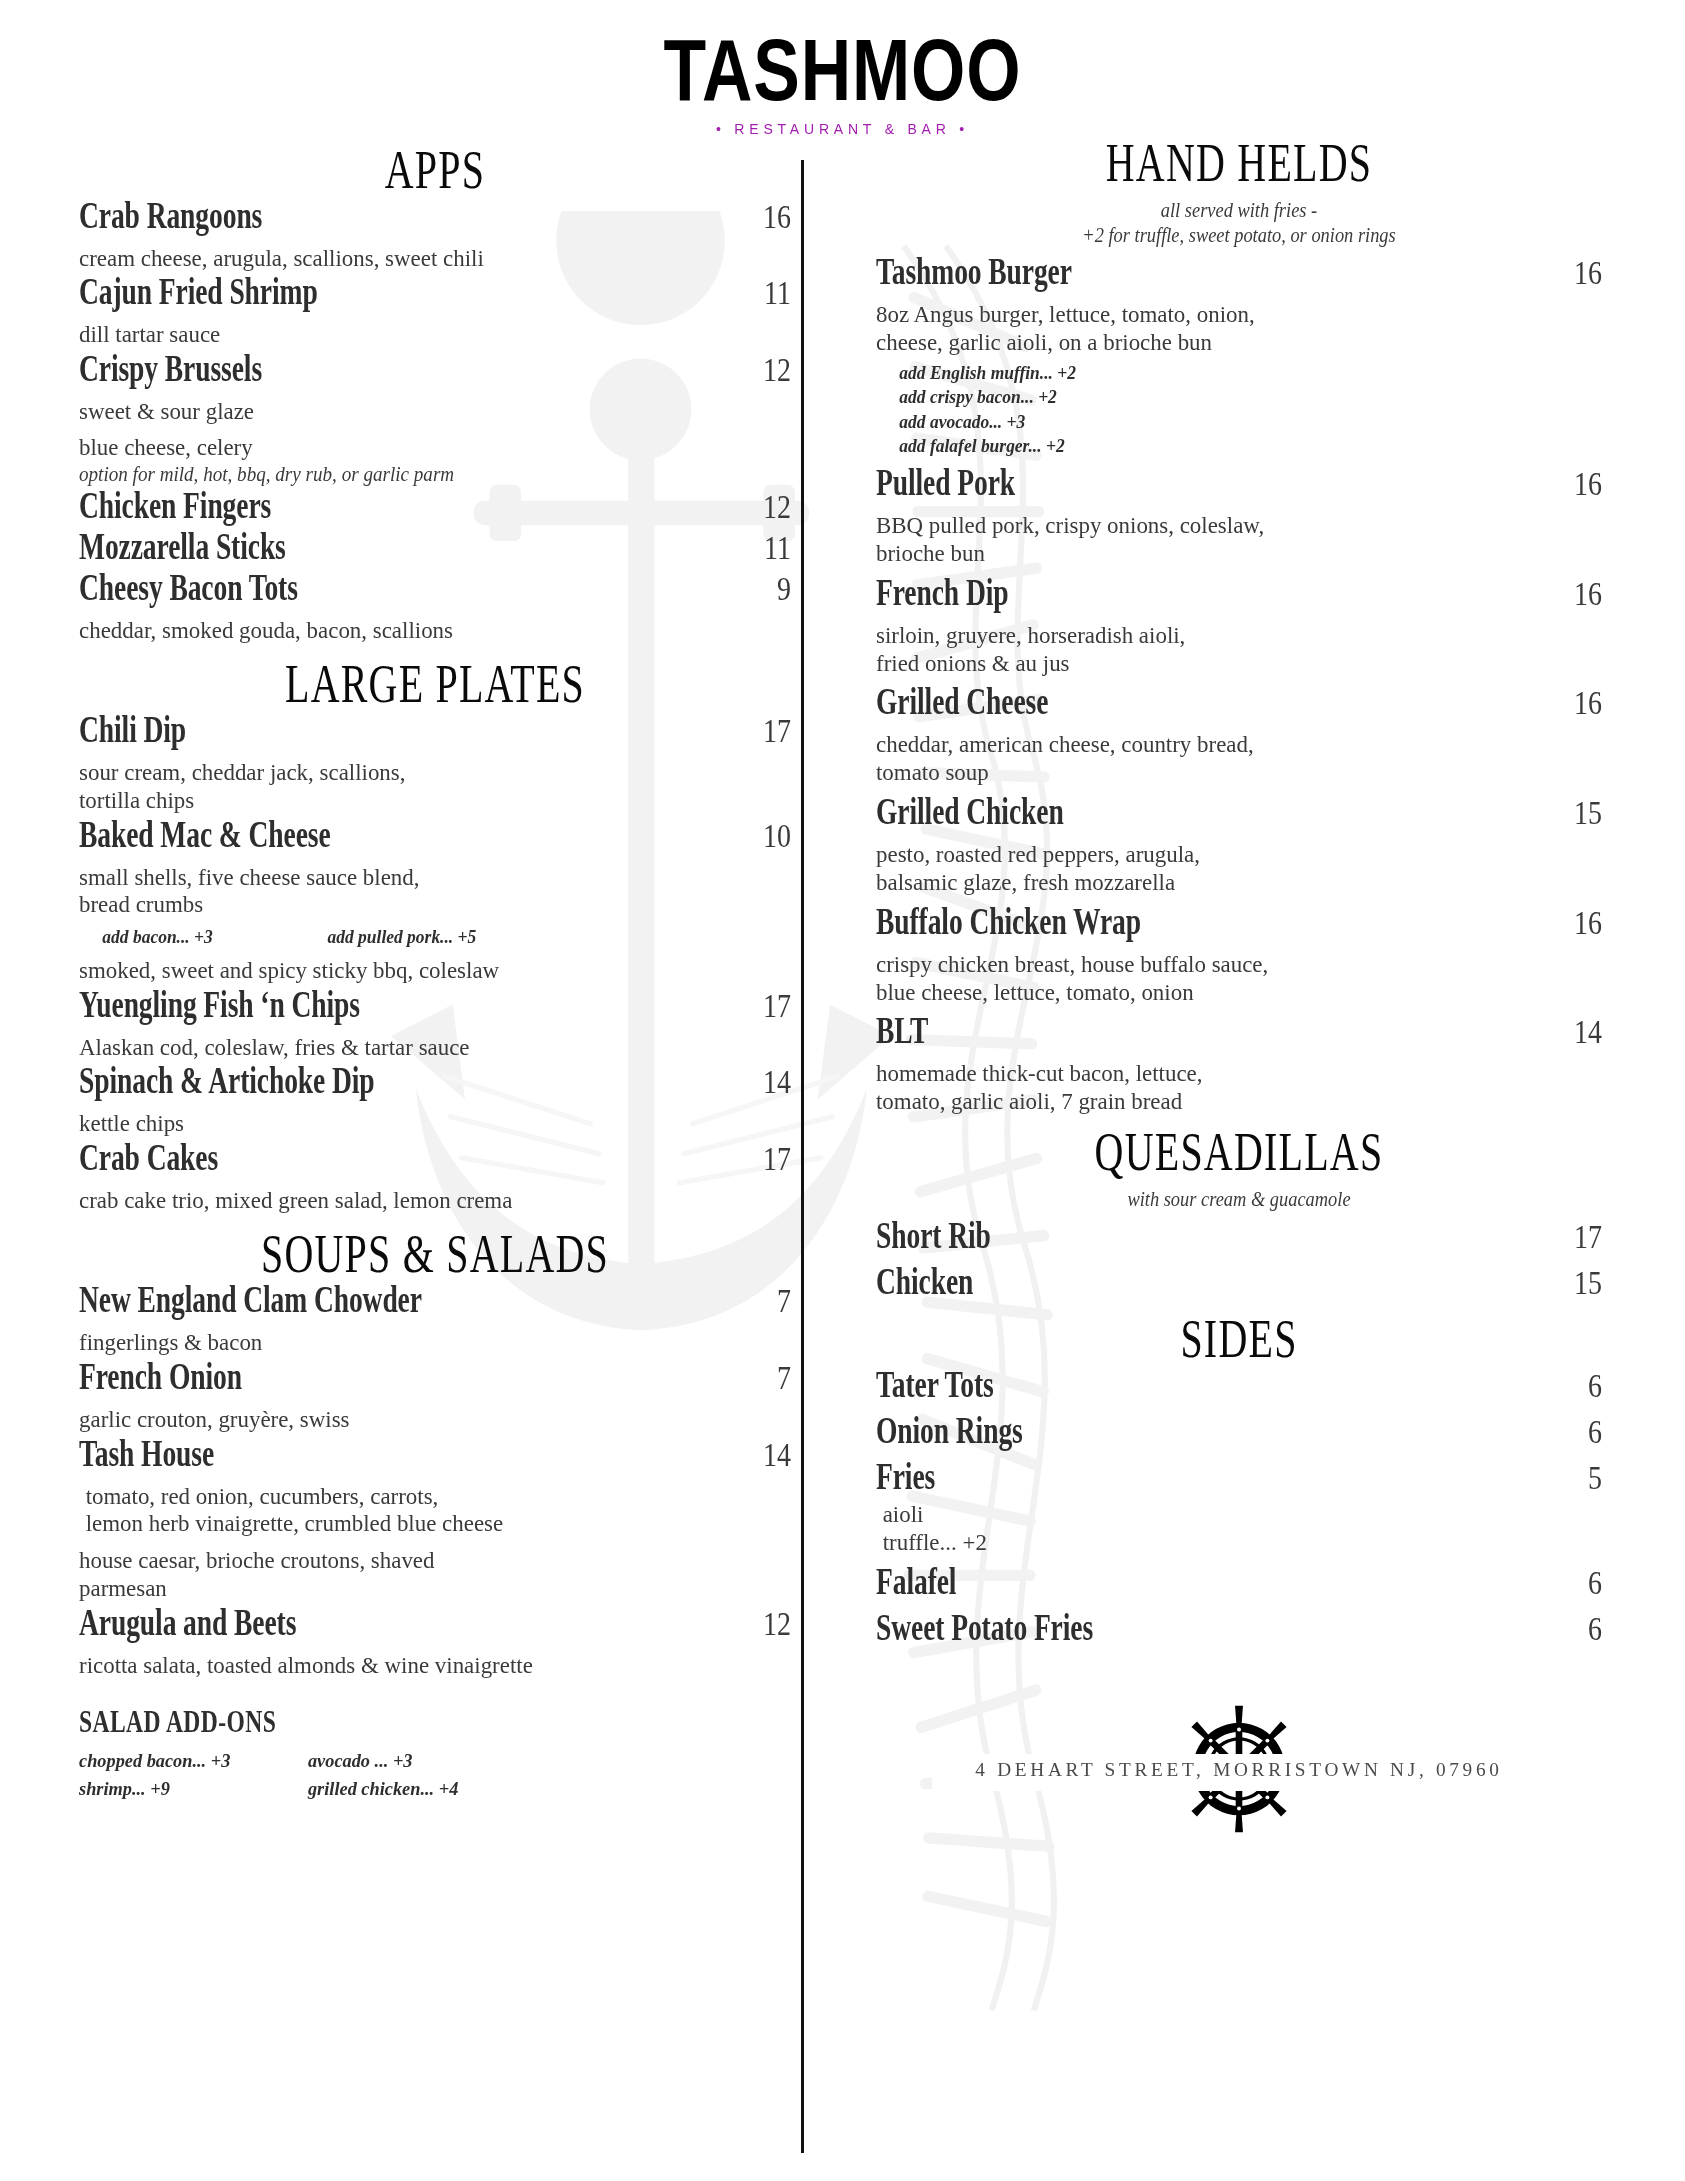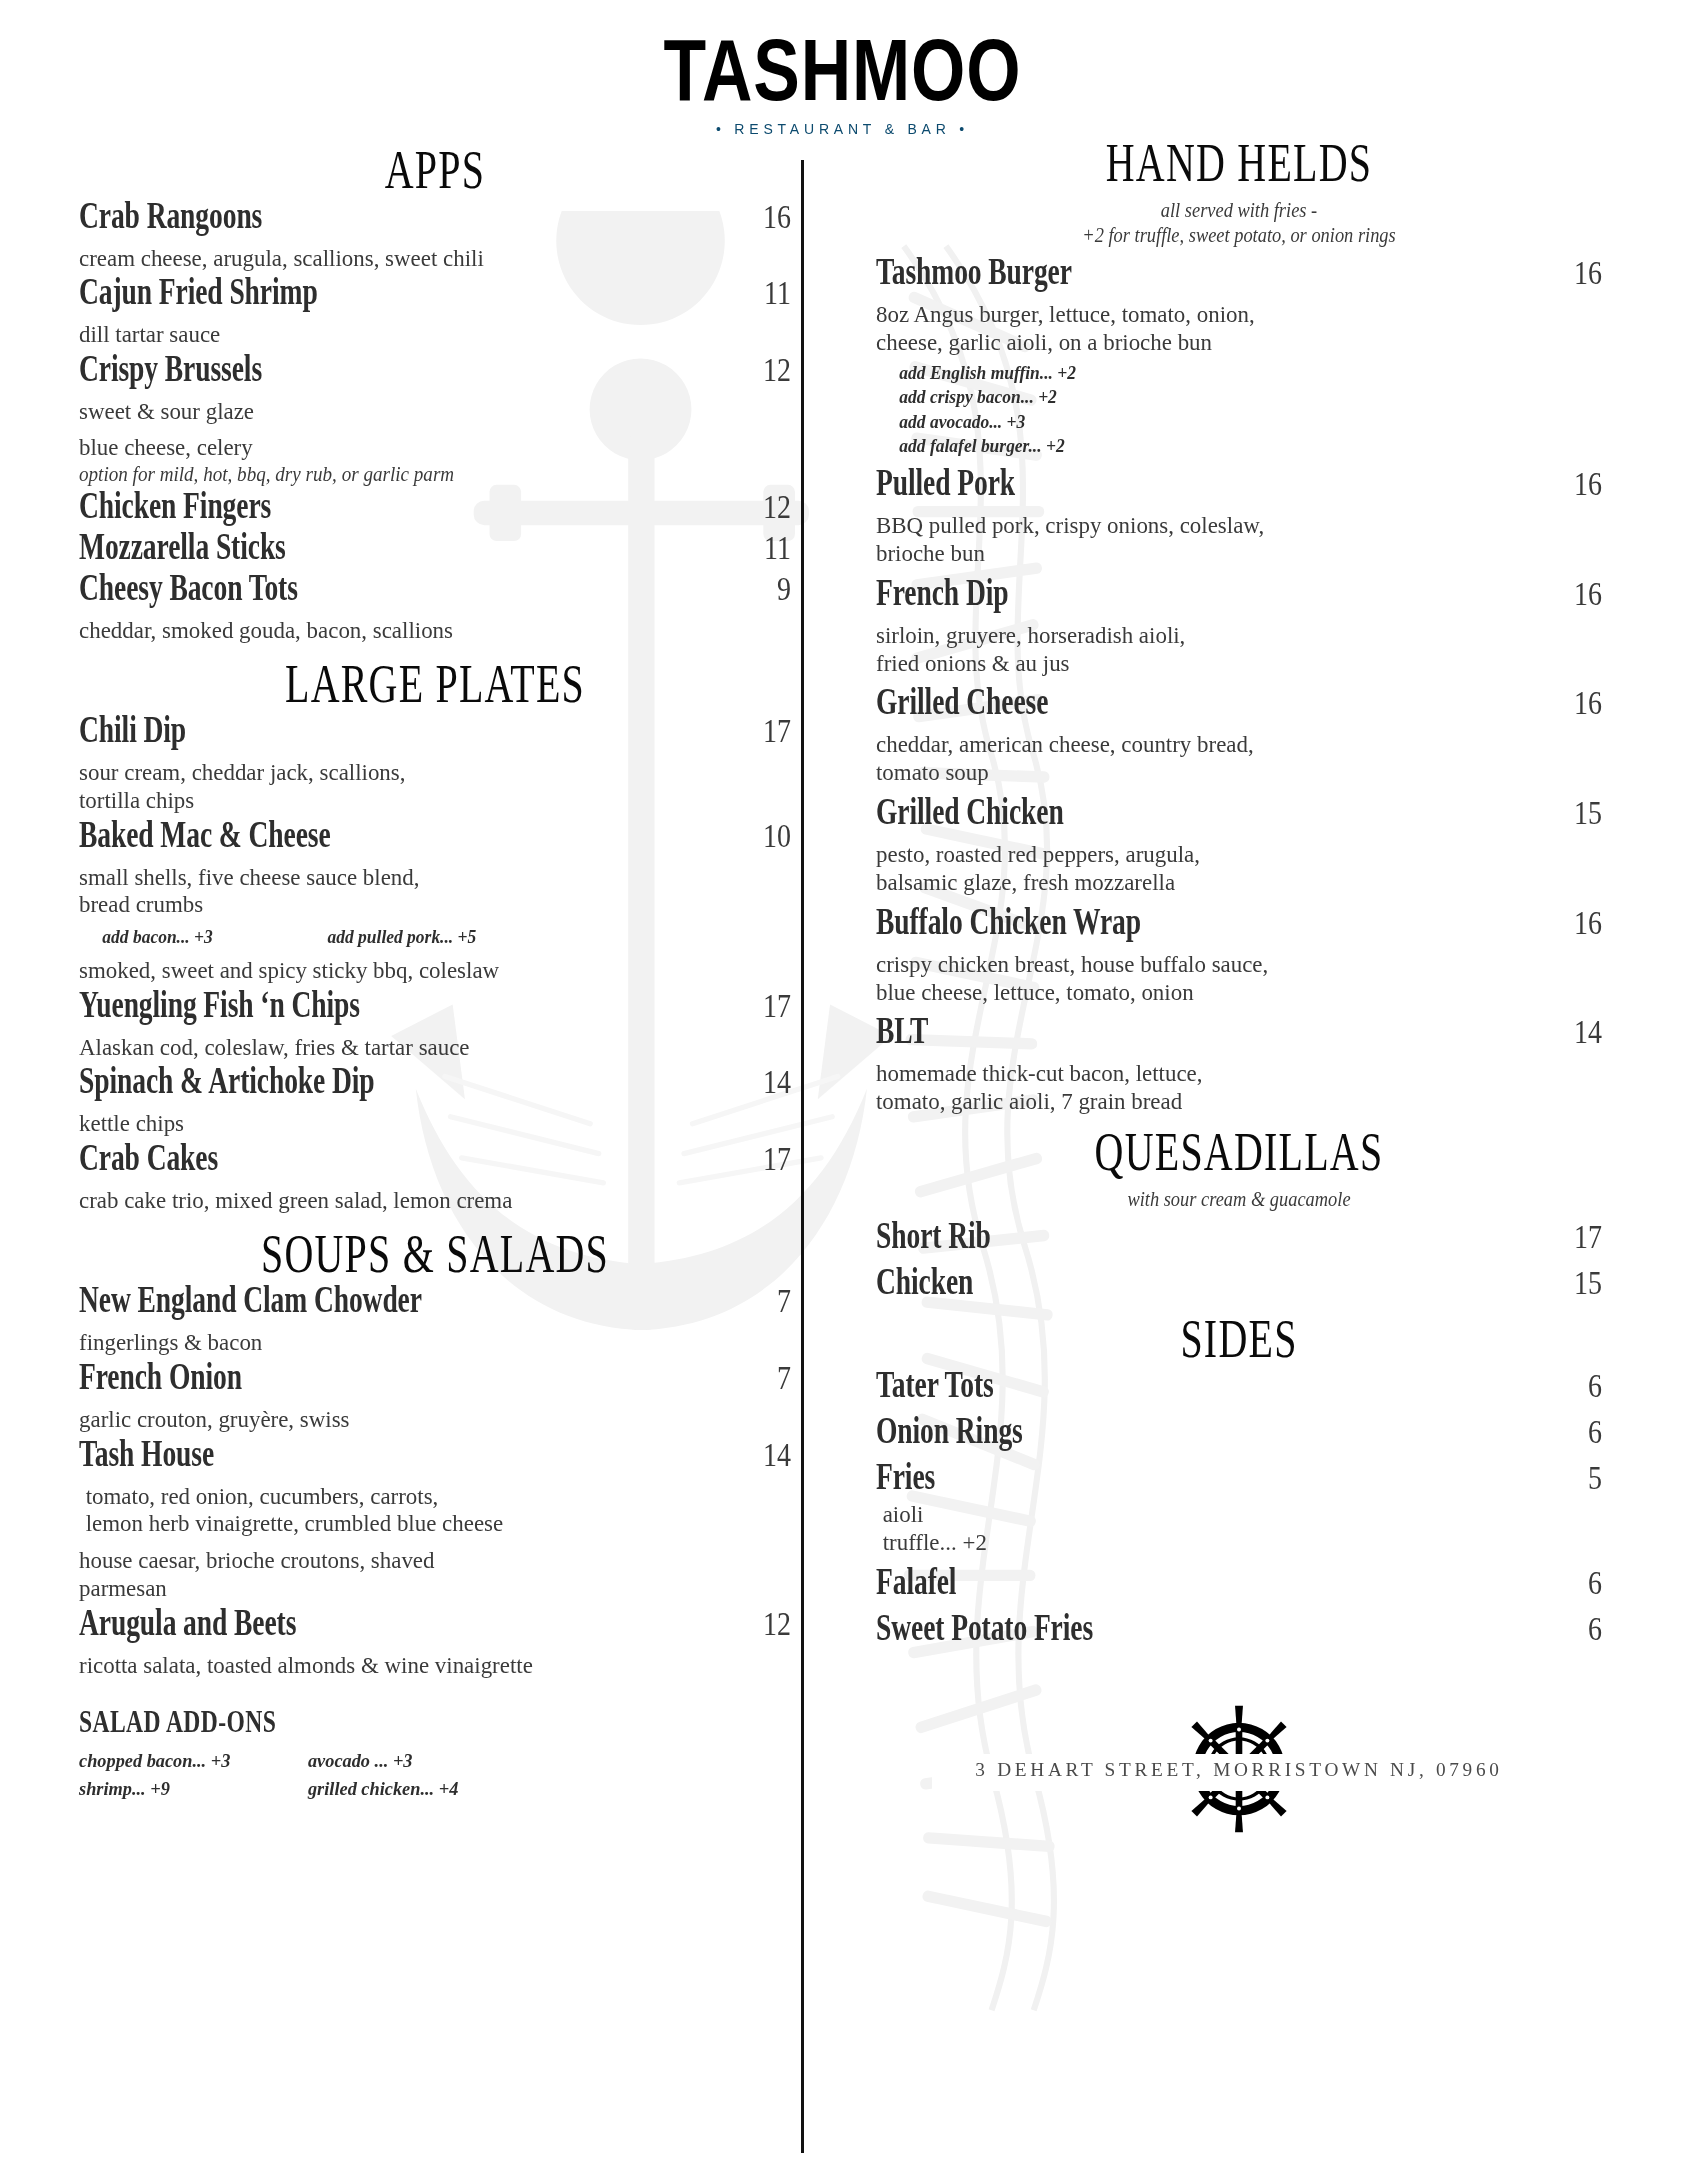--- a/index.html
+++ b/index.html
@@ -51,21 +51,21 @@
     color: #000;
     line-height: 1.0;
     transform: scaleY(1.22) scaleX(0.97);
     transform-origin: center top;
     display: inline-block;
   }
   .brand-sub {
     font-family: "Liberation Sans", "DejaVu Sans", sans-serif;
     font-size: 14px;
     letter-spacing: 4.8px;
-    color: #0c4a6e;
+    color: #a21caf;
     margin-top: 23px;
     font-weight: 400;
   }
 
   
   .columns {
     position: relative;
     display: flex;
     align-items: flex-start;
     padding: 0 48px 0 79px;
@@ -642,19 +642,19 @@
             <circle cx="100" cy="160" r="3"></circle>
             <circle cx="40" cy="100" r="3"></circle>
             <circle cx="160" cy="100" r="3"></circle>
             <circle cx="57" cy="57" r="3"></circle>
             <circle cx="143" cy="57" r="3"></circle>
             <circle cx="57" cy="143" r="3"></circle>
             <circle cx="143" cy="143" r="3"></circle>
           </g>
         </svg>
         <div class="address-bg"></div>
-        <div class="address">3 DEHART STREET, MORRISTOWN NJ, 07960</div>
+        <div class="address">4 DEHART STREET, MORRISTOWN NJ, 07960</div>
       </div>
 
     </div>
   </div>
 </div>
 
 
 </body></html>

